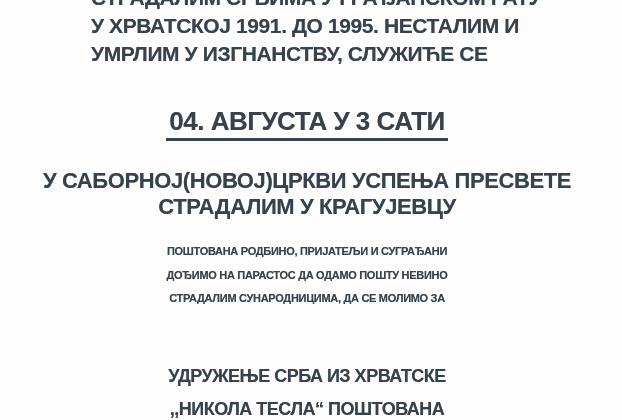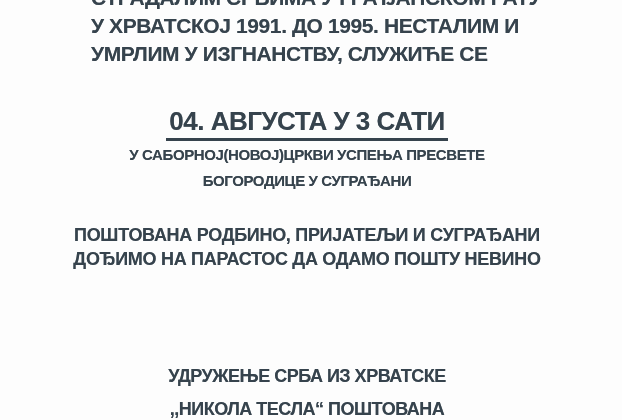--- a/index.html
+++ b/index.html
@@ -41,28 +41,28 @@
   .heading-row { top: 108px; }
   .heading {
     display: inline-block;
     font-size: 26px;
     line-height: 27px;
     letter-spacing: -0.5px;
     padding: 0 3px 3px 3px;
     border-bottom: 3px solid #36434d;
   }
   .location {
-    top: 142px;
-    font-size: 15px;
+    top: 168px;
+    font-size: 22px;
     line-height: 26px;
     letter-spacing: -0.4px;
   }
   .appeal {
-    top: 224px;
-    font-size: 18px;
+    top: 240px;
+    font-size: 11px;
     line-height: 23.5px;
     letter-spacing: -0.3px;
   }
   .org {
     top: 360px;
     font-size: 18px;
     line-height: 33px;
     letter-spacing: -0.5px;
   }
 
@@ -86,26 +86,27 @@
     <div class="line">У ХРВАТСКОЈ 1991. ДО 1995. НЕСТАЛИМ И</div>
     <div class="line">УМРЛИМ У ИЗГНАНСТВУ, СЛУЖИЋЕ СЕ</div>
   </div>
 
   <div class="center-row heading-row">
     <span class="heading">04. АВГУСТА У 3 САТИ</span>
   </div>
 
   <div class="center-row location">
     <div class="line">У САБОРНОЈ(НОВОЈ)ЦРКВИ УСПЕЊА ПРЕСВЕТЕ</div>
-    <div class="line">БОГОРОДИЦЕ У СУГРАЂАНИ</div>
+    <div class="line">СТРАДАЛИМ У КРАГУЈЕВЦУ</div>
   </div>
 
   <div class="center-row appeal">
     <div class="line">ПОШТОВАНА РОДБИНО, ПРИЈАТЕЉИ И СУГРАЂАНИ</div>
     <div class="line">ДОЂИМО НА ПАРАСТОС ДА ОДАМО ПОШТУ НЕВИНО</div>
+    <div class="line">СТРАДАЛИМ СУНАРОДНИЦИМА, ДА СЕ МОЛИМО ЗА</div>
   </div>
 
   <div class="center-row org">
     <div class="line">УДРУЖЕЊЕ СРБА ИЗ ХРВАТСКЕ</div>
     <div class="line">,,НИКОЛА ТЕСЛА“ ПОШТОВАНА</div>
   </div>
 
   <div class="scan-edge"></div>
 
 </div>

